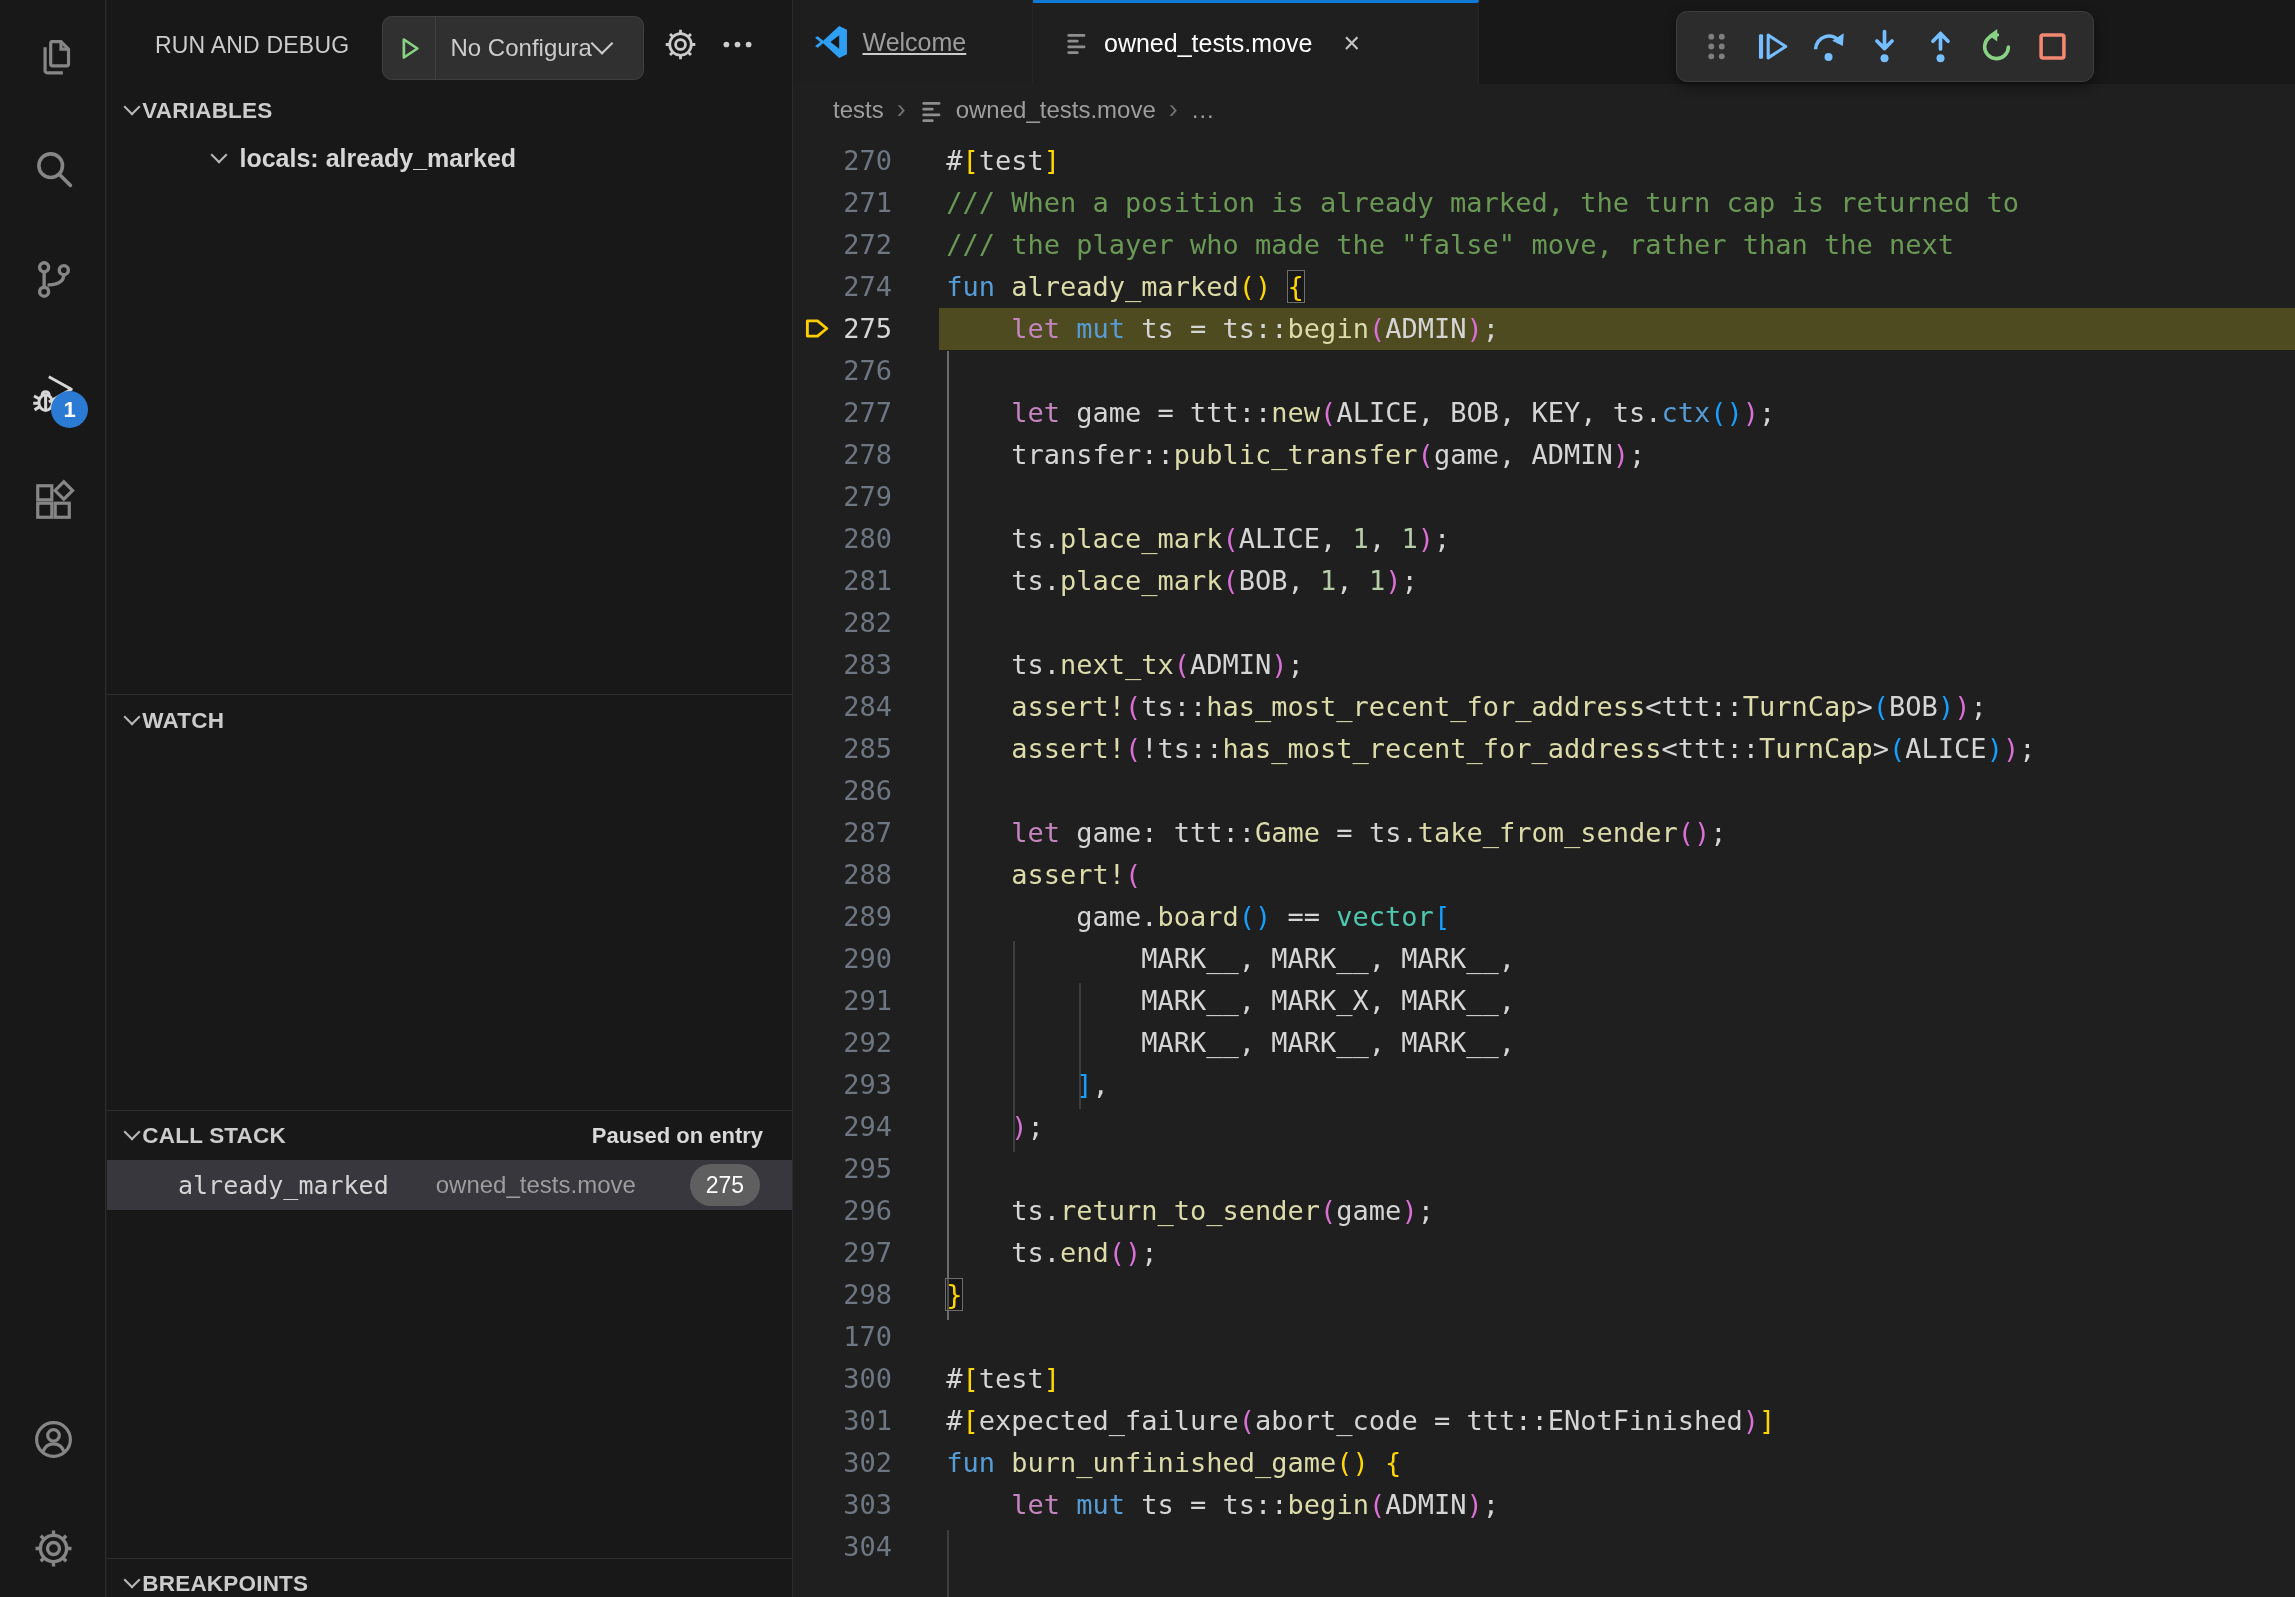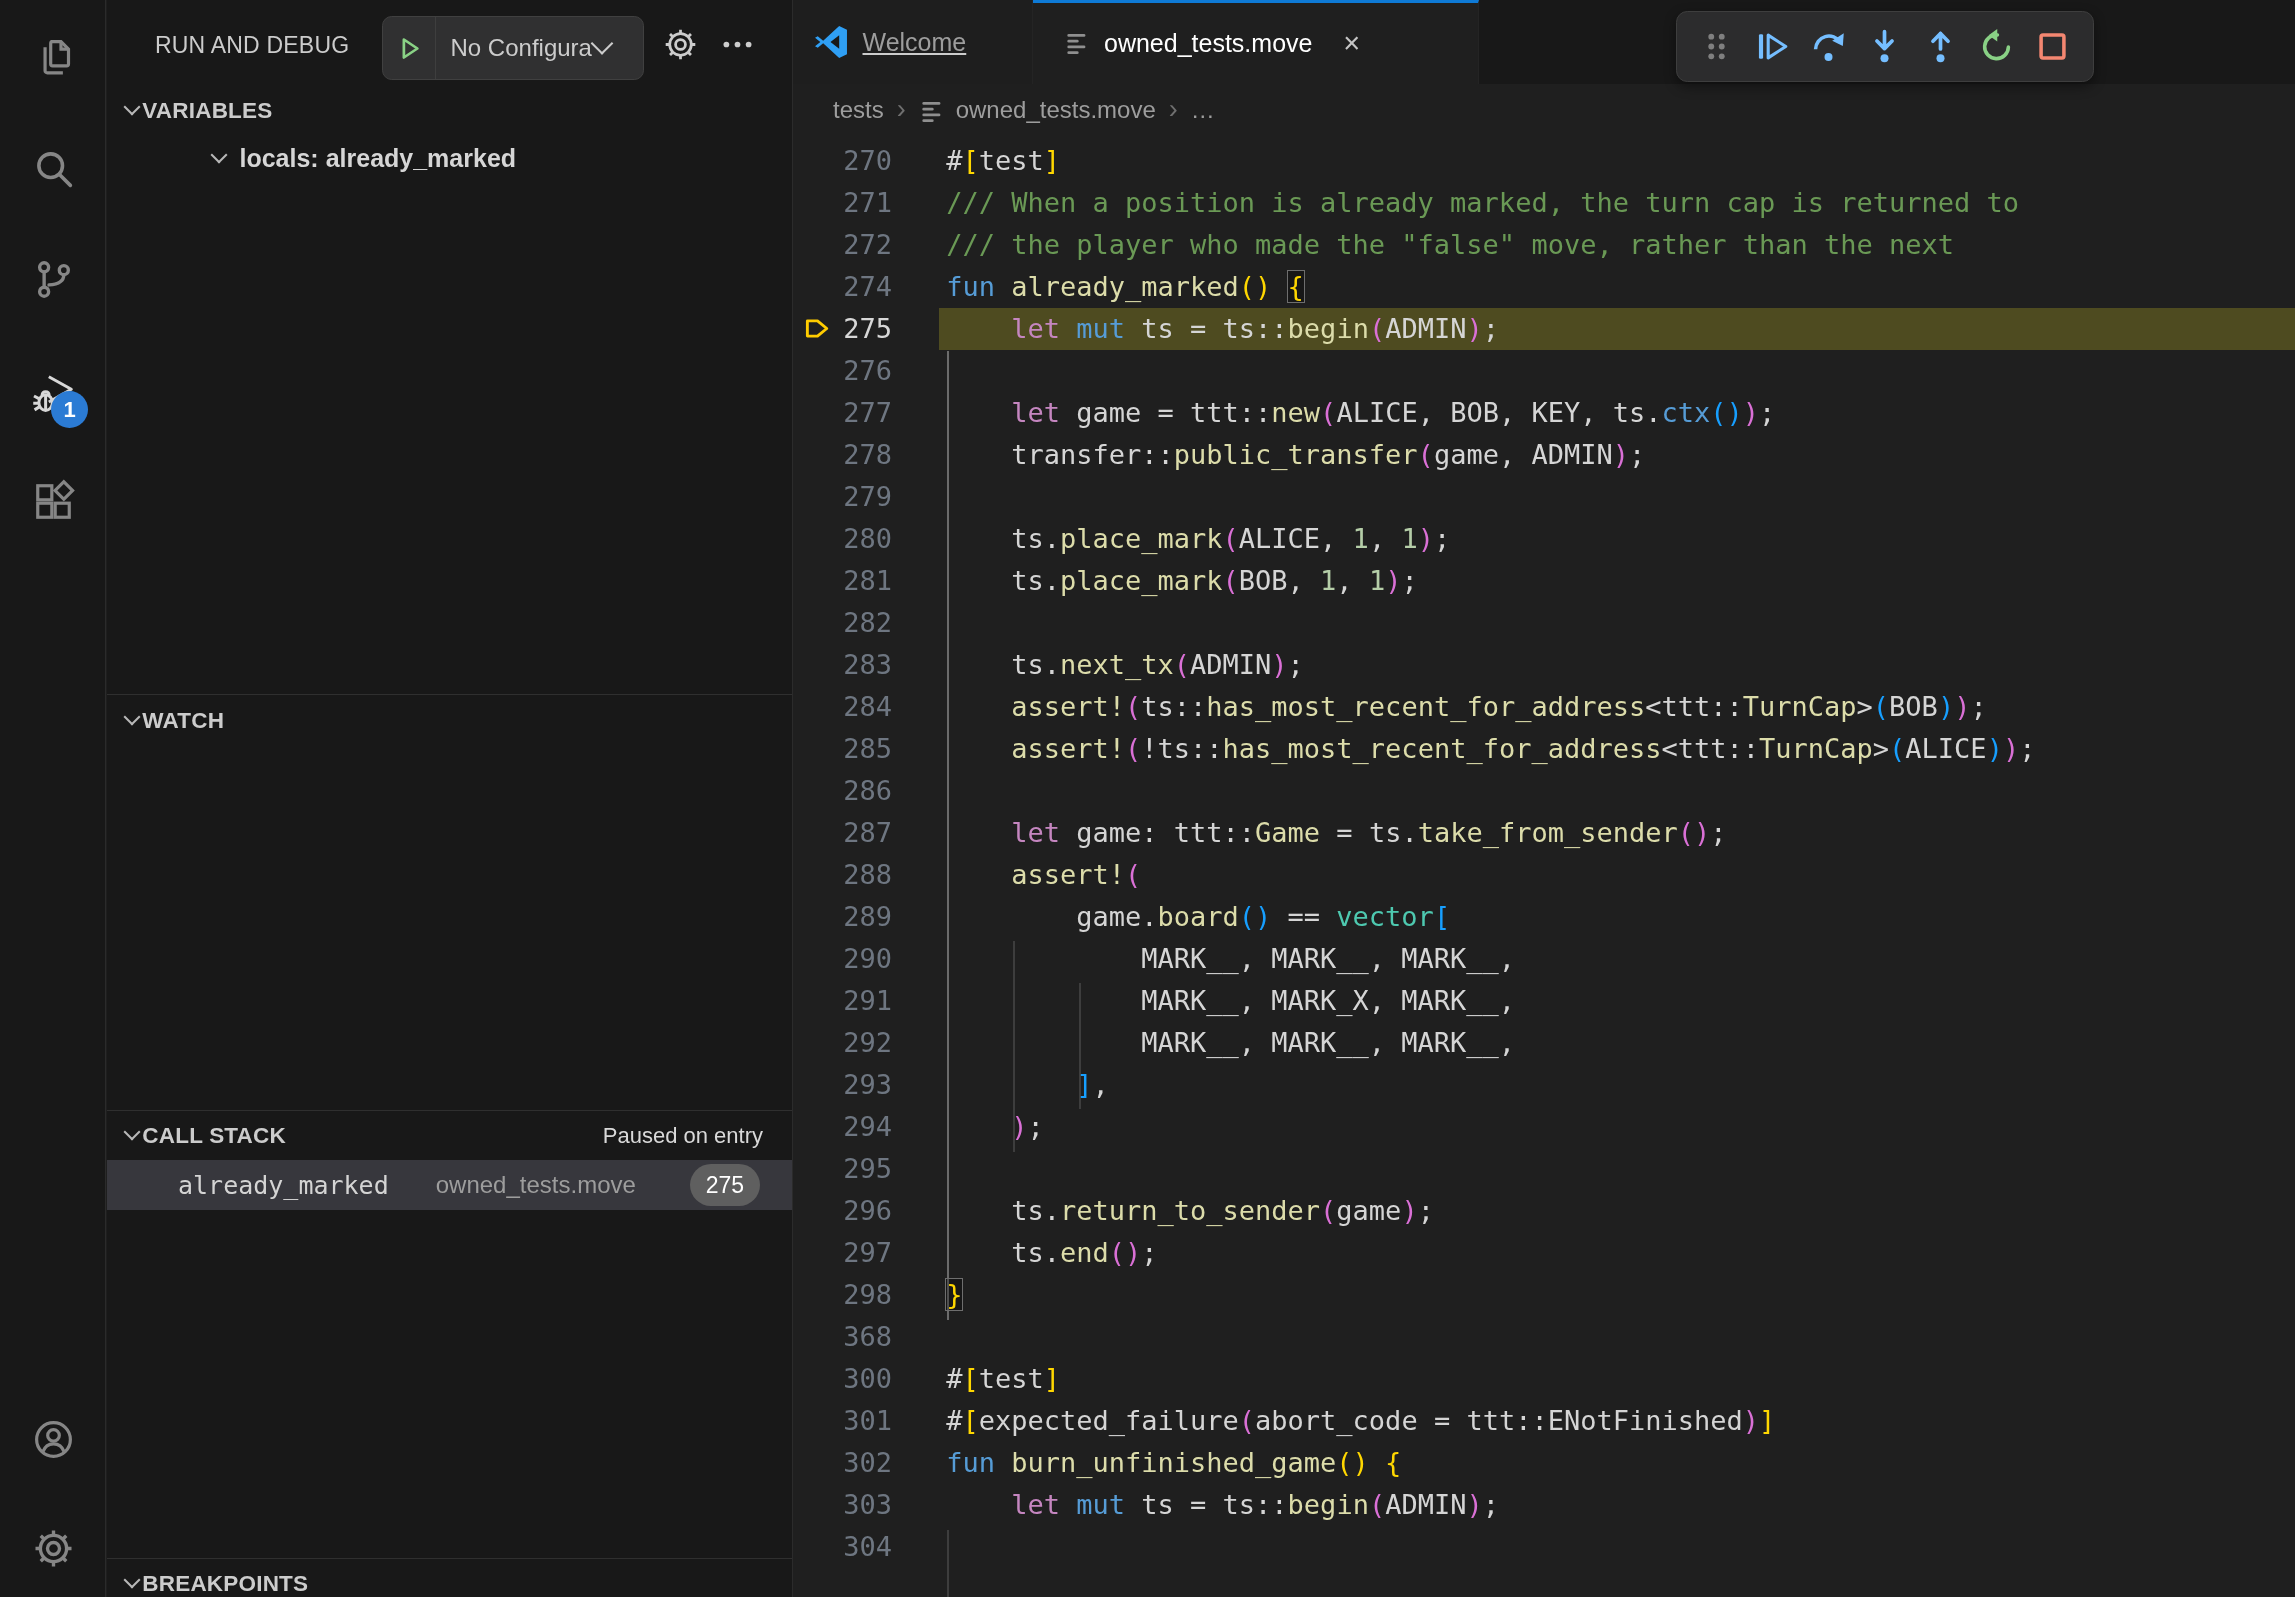--- a/index.html
+++ b/index.html
@@ -34,21 +34,21 @@
 
   .chev { display:inline-block; width:12px; height:12px; border-right:2.1px solid #b8b8b8; border-bottom:2.1px solid #b8b8b8;
           transform:rotate(45deg); margin-top:-6.4px; }
   .sec-header { position:absolute; left:0; width:100%; height:47px; display:flex; align-items:center; padding-left:19.3px; gap:4px; cursor:pointer; }
   .sec-header .label { font-size:22.5px; font-weight:bold; color:#cccccc; letter-spacing:0.2px; }
   .sec-divider { position:absolute; left:0; width:100%; height:0; border-top:0.8px solid #2f2f2f; }
 
   .scope-row { position:absolute; left:0; top:134px; width:100%; height:48px; display:flex; align-items:center; padding-left:106px; gap:14.5px; cursor:pointer; }
   .scope-row .label { font-size:25px; font-weight:600; color:#d6d6d6; }
 
-  .cs-status { position:absolute; right:29px; top:0; height:47px; display:flex; align-items:center; font-size:22px; font-weight:normal; color:#d9d9d9; }
+  .cs-status { position:absolute; right:29px; top:0; height:47px; display:flex; align-items:center; font-size:22px; font-weight:bold; color:#d9d9d9; }
   .cs-row { position:absolute; left:0; top:48px; width:100%; height:50px; background:#37373d; display:flex; align-items:center; cursor:pointer; }
   .cs-frame { margin-left:71px; font-family:"DejaVu Sans Mono", monospace; font-size:25px; color:#d4d4d4; }
   .cs-file { margin-left:47px; font-size:24px; color:#9d9d9d; }
   .cs-pill { position:absolute; right:32px; height:42px; min-width:61px; padding:0 16px; border-radius:21px; background:#5f5f5f;
              color:#ffffff; font-size:23px; display:flex; align-items:center; justify-content:center; }
 
   
   .editor { position:absolute; left:793px; top:0; width:1502px; height:100%; background:#1f1f1f; }
   .tabbar { position:absolute; left:0; top:0; width:100%; height:84px; background:#181818; }
   .tab { position:absolute; top:0; height:84px; display:flex; align-items:center; cursor:pointer; }
@@ -333,21 +333,21 @@
         <div class="line"><div class="gutter"><span>289</span></div><div class="content"><span class="tk-p">        game.</span><span class="tk-f">board</span><span class="tk-b3">()</span><span class="tk-p"> == </span><span class="tk-t">vector</span><span class="tk-b3">[</span></div></div>
         <div class="line"><div class="gutter"><span>290</span></div><div class="content"><span class="tk-p">            MARK__, MARK__, MARK__,</span></div></div>
         <div class="line"><div class="gutter"><span>291</span></div><div class="content"><span class="tk-p">            MARK__, MARK_X, MARK__,</span></div></div>
         <div class="line"><div class="gutter"><span>292</span></div><div class="content"><span class="tk-p">            MARK__, MARK__, MARK__,</span></div></div>
         <div class="line"><div class="gutter"><span>293</span></div><div class="content"><span class="tk-p">        </span><span class="tk-b3">]</span><span class="tk-p">,</span></div></div>
         <div class="line"><div class="gutter"><span>294</span></div><div class="content"><span class="tk-p">    </span><span class="tk-b2">)</span><span class="tk-p">;</span></div></div>
         <div class="line"><div class="gutter"><span>295</span></div><div class="content"></div></div>
         <div class="line"><div class="gutter"><span>296</span></div><div class="content"><span class="tk-p">    ts.</span><span class="tk-f">return_to_sender</span><span class="tk-b2">(</span><span class="tk-p">game</span><span class="tk-b2">)</span><span class="tk-p">;</span></div></div>
         <div class="line"><div class="gutter"><span>297</span></div><div class="content"><span class="tk-p">    ts.</span><span class="tk-f">end</span><span class="tk-b2">()</span><span class="tk-p">;</span></div></div>
         <div class="line"><div class="gutter"><span>298</span></div><div class="content"><span class="tk-b1m">}</span></div></div>
-        <div class="line"><div class="gutter"><span>368</span></div><div class="content"></div></div>
+        <div class="line"><div class="gutter"><span>170</span></div><div class="content"></div></div>
         <div class="line"><div class="gutter"><span>300</span></div><div class="content"><span class="tk-p">#</span><span class="tk-b1">[</span><span class="tk-p">test</span><span class="tk-b1">]</span></div></div>
         <div class="line"><div class="gutter"><span>301</span></div><div class="content"><span class="tk-p">#</span><span class="tk-b1">[</span><span class="tk-p">expected_failure</span><span class="tk-b2">(</span><span class="tk-p">abort_code = ttt::ENotFinished</span><span class="tk-b2">)</span><span class="tk-b1">]</span></div></div>
         <div class="line"><div class="gutter"><span>302</span></div><div class="content"><span class="tk-k">fun </span><span class="tk-f">burn_unfinished_game</span><span class="tk-b1">()</span><span class="tk-p"> </span><span class="tk-b1">{</span></div></div>
         <div class="line"><div class="gutter"><span>303</span></div><div class="content"><span class="tk-p">    </span><span class="tk-m">let</span><span class="tk-p"> </span><span class="tk-k">mut</span><span class="tk-p"> ts = ts::</span><span class="tk-f">begin</span><span class="tk-b2">(</span><span class="tk-p">ADMIN</span><span class="tk-b2">)</span><span class="tk-p">;</span></div></div>
         <div class="line"><div class="gutter"><span>304</span></div><div class="content"></div></div>
       </div>
   </div>
 </div>
 
 

